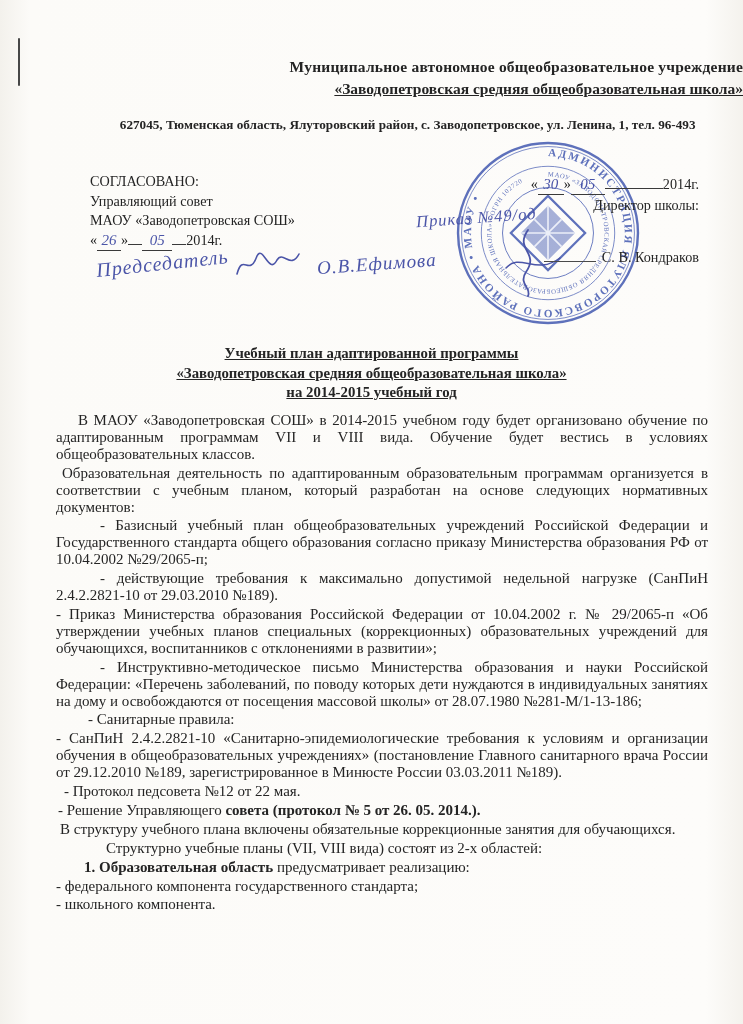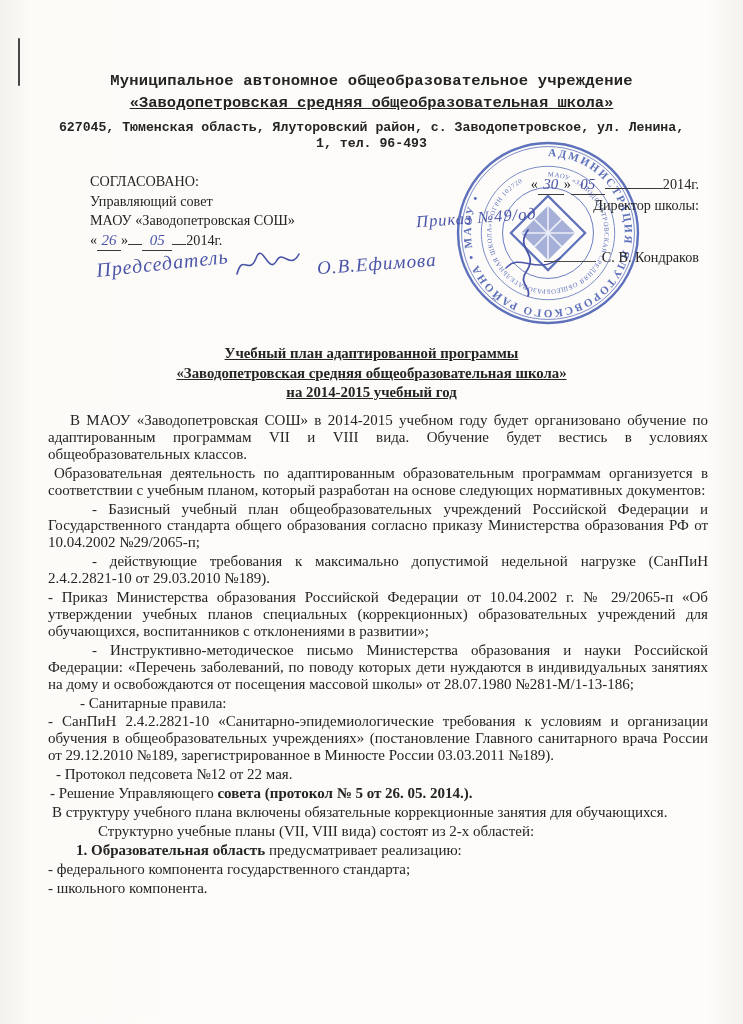--- a/index.html
+++ b/index.html
@@ -9,24 +9,24 @@
   }
   html,body{margin:0;padding:0;background:#e9e7e2;}
   .page{
     position:relative;width:743px;height:1024px;margin:0 auto;
     background:linear-gradient(90deg,#f3f1ec 0%,#fcfbf8 4%,#fdfcfa 95%,#f4f2ed 100%);
     font-family:"Liberation Serif", serif;color:var(--text);overflow:hidden;
   }
   .artifact{position:absolute;left:18px;top:38px;width:2px;height:48px;background:#474747;border-radius:1px;}
 
   
-  .hdr{position:absolute;top:72px;left:0;right:0;text-align:center;font-weight:bold;font-family:Liberation Mono, monospace;}
+  .hdr{position:absolute;top:58px;left:0;right:0;text-align:right;font-weight:bold;}
   .hdr-l1{font-size:15.5px;letter-spacing:.2px;}
   .hdr-l2{font-size:15.5px;text-decoration:underline;margin-top:4px;}
-  .hdr-addr{font-size:13.2px;line-height:15.5px;width:648px;margin:8px auto 0;}
+  .hdr-addr{font-size:13.2px;line-height:15.5px;width:648px;margin:19px auto 0;}
 
   
   .agreed{position:absolute;left:90px;top:172px;font-size:14.2px;line-height:19.5px;}
   .approved{position:absolute;right:44px;top:174px;font-size:14.2px;line-height:20px;text-align:right;width:280px;}
   .approved .title-row{letter-spacing:2.5px;}
   .u{display:inline-block;border-bottom:1px solid #3a3a3a;text-align:center;}
   .hand-digit{font-style:italic;color:var(--ink);font-size:15px;}
   .tail{display:inline-block;border-bottom:1px solid #3a3a3a;width:58px;}
   .sig-line{display:inline-block;border-bottom:1px solid #4a4a4a;width:52px;margin-right:6px;}
 
@@ -40,21 +40,21 @@
   
   .stamp{position:absolute;left:455px;top:140px;width:186px;height:186px;opacity:.82;}
   .order-hand{position:absolute;left:416px;top:208px;font-size:16.5px;color:var(--ink);font-style:italic;letter-spacing:1px;transform:rotate(-4deg);white-space:nowrap;}
   .sig-right{position:absolute;left:498px;top:228px;}
 
   
   .doc-title{position:absolute;top:344px;left:0;right:0;text-align:center;font-weight:bold;font-size:14.8px;line-height:19.5px;text-decoration:underline;}
 
   
   .bodytext{position:absolute;top:412px;left:48px;width:660px;font-size:15px;line-height:16.9px;text-align:justify;}
-  .bodytext p{margin:0 0 2px 0;font-family:Liberation Serif, serif;}
+  .bodytext p{margin:0 0 2px 8px;font-family:Liberation Serif, serif;}
   .i22{text-indent:22px}.i6{text-indent:6px}.i44{text-indent:44px}
   .i32{text-indent:32px}.i8{text-indent:8px}.i2{text-indent:2px}
   .i4{text-indent:4px}.i50{text-indent:50px}.i28{text-indent:28px}
   .blk{margin-left:46px;margin-right:44px;}
 </style>
 </head>
 <body>
 
 <div class="page">
   <div class="artifact"></div>

